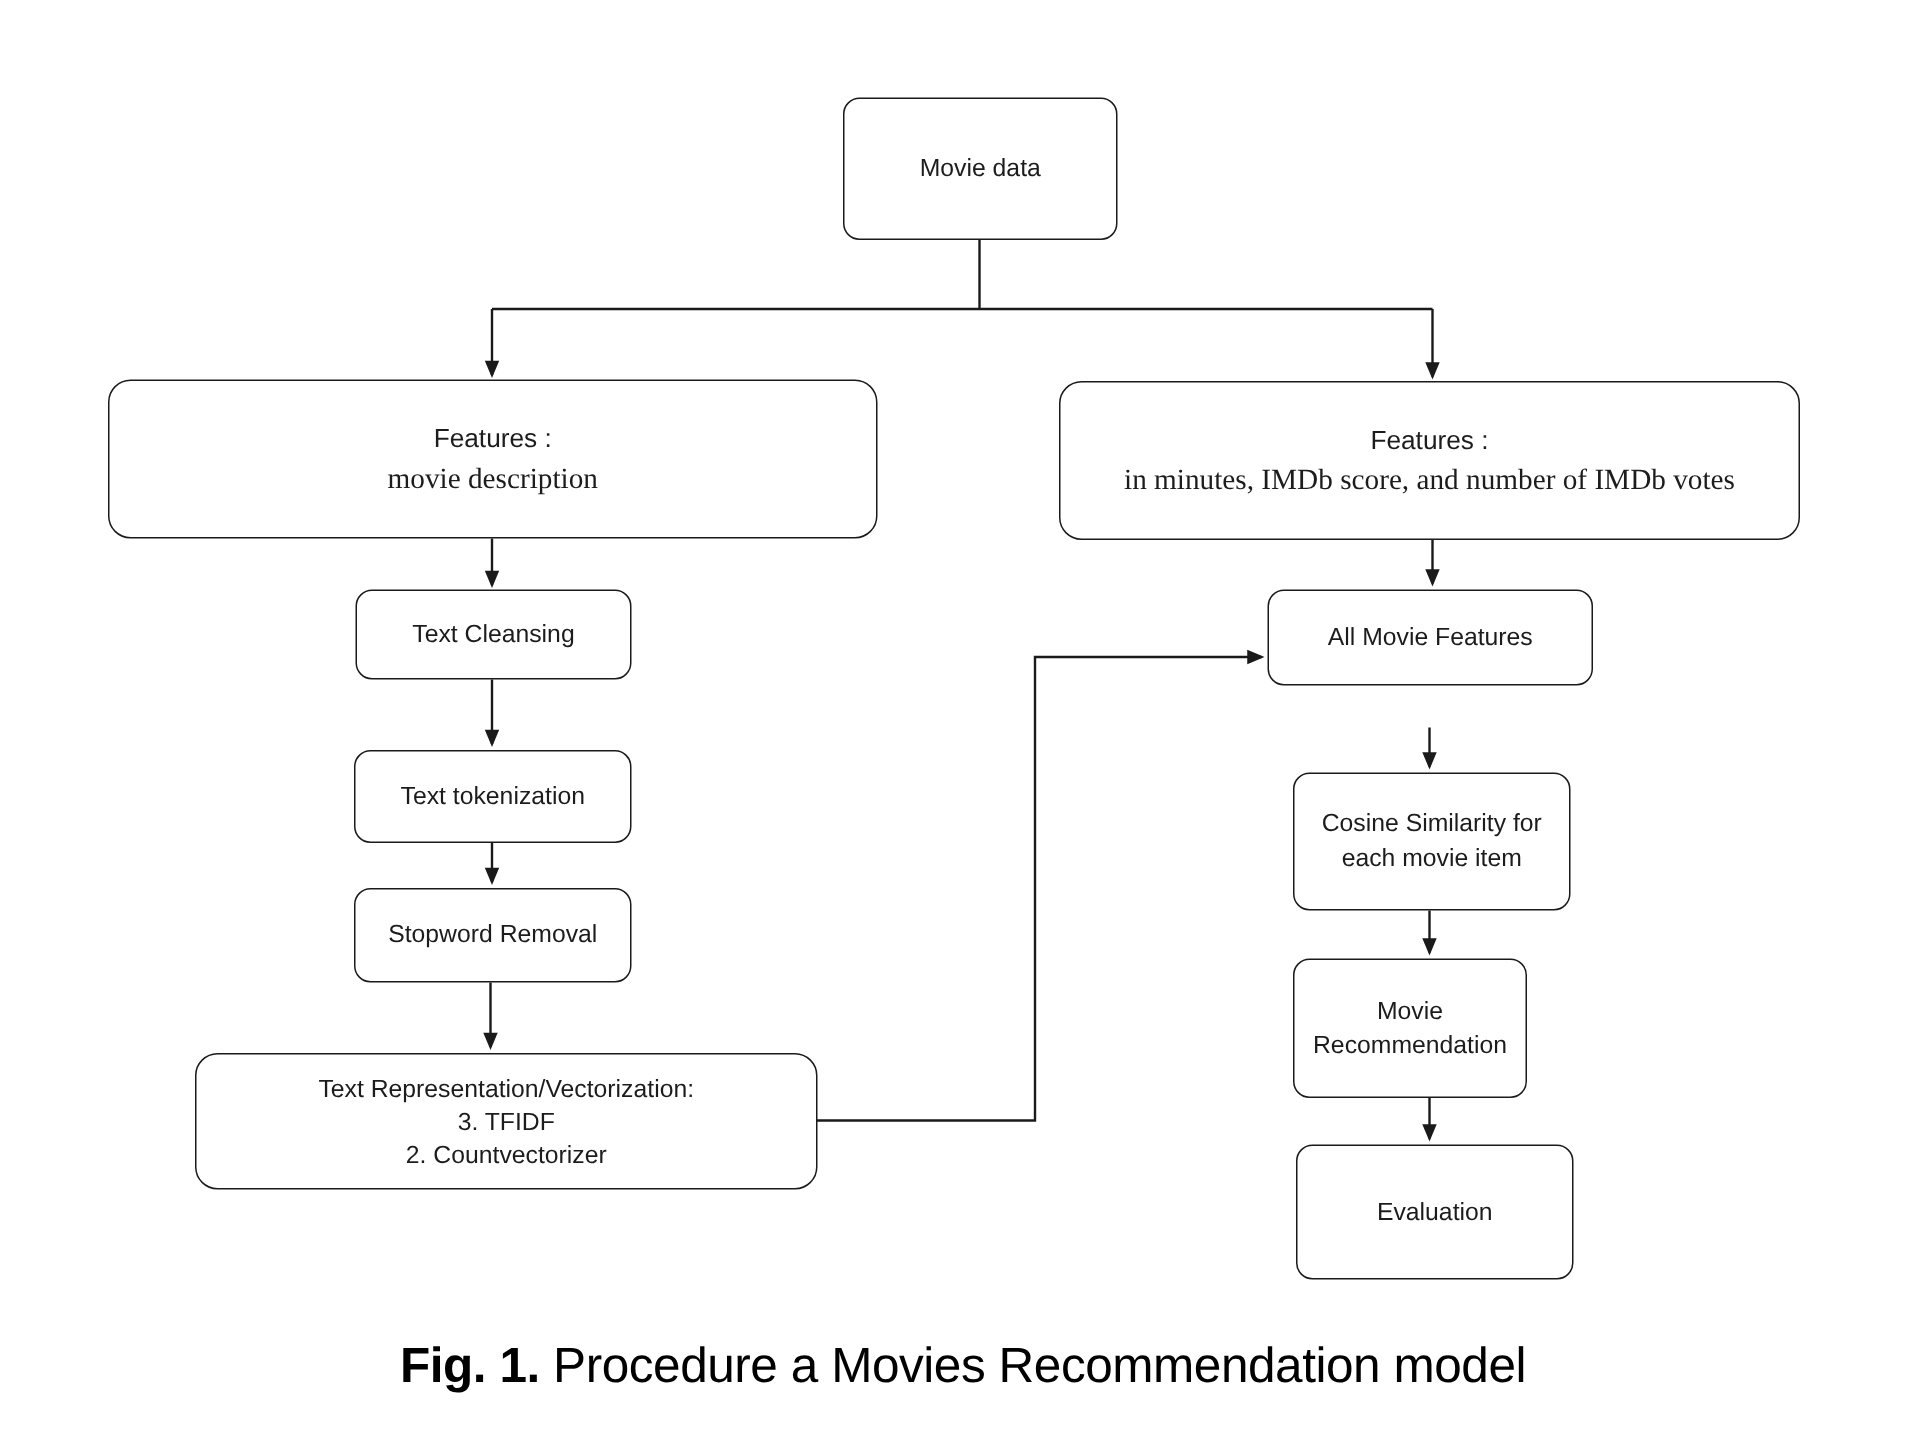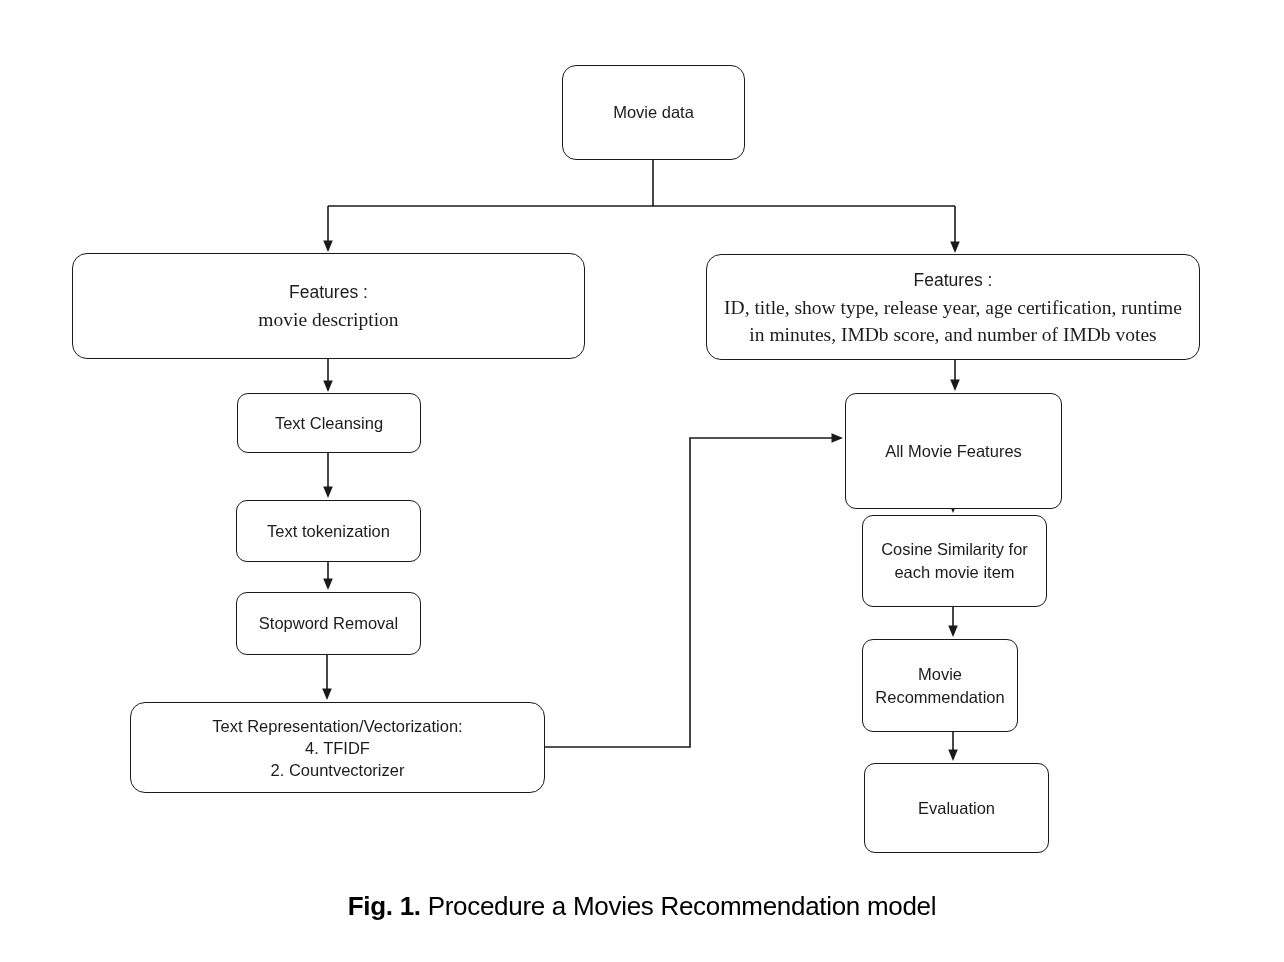--- a/index.html
+++ b/index.html
@@ -36,21 +36,21 @@
   .node.big { border-radius: 15px; }
   .feat-title { font-size: 17.5px; line-height: 27px; font-family: "Liberation Sans", sans-serif; }
   .serif-line { font-family: "Liberation Serif", serif; font-size: 19.5px; line-height: 27px; }
   .rep-line { line-height: 22px; }
   .caption {
     position: absolute;
     left: 0;
     top: 891px;
     width: 1284px;
     text-align: center;
-    font-size: 26px;
+    font-size: 33px;
     letter-spacing: -0.3px;
     color: #000000;
   }
   .caption .fig-prefix { font-weight: bold; }
 </style>
 </head>
 <body>
 
 <div class="stage">
 
@@ -77,54 +77,53 @@
 
       <path d="M533,747 H690 V438 H841" marker-end="url(#arrow)"></path>
 
       <path d="M955,360 V389" marker-end="url(#arrow)"></path>
       <path d="M953,485 V511" marker-end="url(#arrow)"></path>
       <path d="M953,607 V635" marker-end="url(#arrow)"></path>
       <path d="M953,732 V759" marker-end="url(#arrow)"></path>
     </g>
   </svg>
 
-  <div class="node" style="left:562px; top:65px; width:183px; height:95px;border-radius:14px;">
+  <div class="node" style="left:562px; top:65px; width:183px; height:95px;">
     <span>Movie data</span>
   </div>
 
   <div class="node big" style="left:72px; top:253px; width:513px; height:106px;">
     <span class="feat-title">Features :</span>
     <span class="serif-line">movie description</span>
   </div>
 
   <div class="node big" style="left:706px; top:254px; width:494px; height:106px;">
     <span class="feat-title">Features :</span>
-    <span class="serif-line">ID, title, show type, release year, age certification, runtime</span>
     <span class="serif-line">in minutes, IMDb score, and number of IMDb votes</span>
   </div>
 
   <div class="node" style="left:236px; top:500px; width:185px; height:62px;">
     <span>Text tokenization</span>
   </div>
 
   <div class="node" style="left:237px; top:393px; width:184px; height:60px;">
     <span>Text Cleansing</span>
   </div>
 
   <div class="node" style="left:236px; top:592px; width:185px; height:63px;">
     <span>Stopword Removal</span>
   </div>
 
   <div class="node big" style="left:118px; top:702px; width:415px; height:91px;margin-left:12px;">
     <span class="rep-line">Text Representation/Vectorization:</span>
-    <span class="rep-line">4. TFIDF</span>
+    <span class="rep-line">3. TFIDF</span>
     <span class="rep-line">2. Countvectorizer</span>
   </div>
 
-  <div class="node" style="left:845px; top:393px; width:217px; height:116px;">
+  <div class="node" style="left:845px; top:393px; width:217px; height:64px;">
     <span>All Movie Features</span>
   </div>
 
   <div class="node" style="left:862px; top:515px; width:185px; height:92px;">
     <span>Cosine Similarity for</span>
     <span>each movie item</span>
   </div>
 
   <div class="node" style="left:862px; top:639px; width:156px; height:93px;">
     <span>Movie</span>

